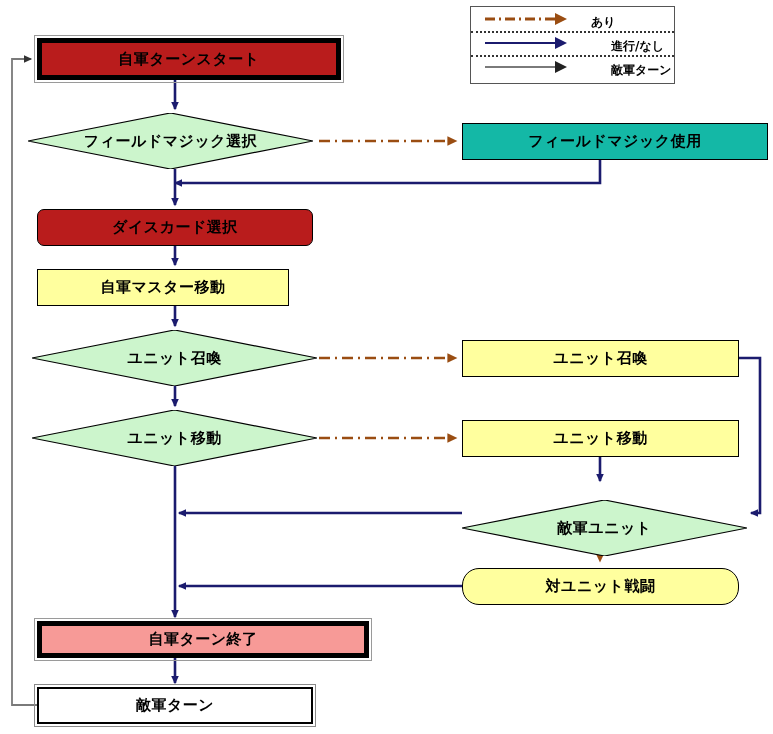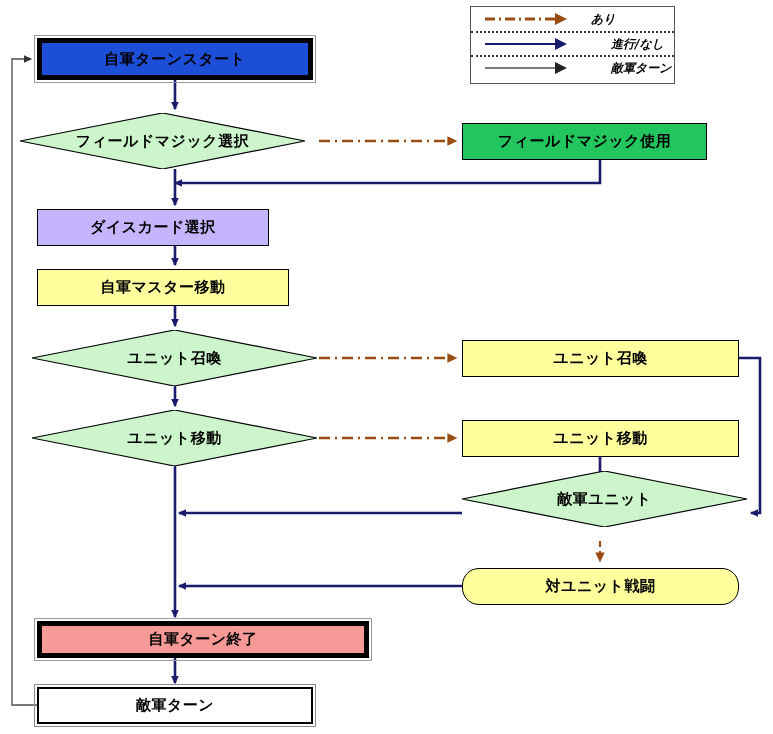--- a/index.html
+++ b/index.html
@@ -21,21 +21,21 @@
          outline-offset:2px;}
 
   
   .dec{background:transparent;border:0;}
   .dec .shape{position:absolute;left:0;top:0;width:100%;height:100%;}
   .dec .lbl{position:relative;z-index:2;}
 
   
   #legend{position:absolute;background:#ffffff;border:1.5px solid #555;
           box-sizing:border-box;}
-  .lrow{display:flex;align-items:center;height:24px;box-sizing:border-box;font-style:italic;}
+  .lrow{display:flex;align-items:flex-end;height:24px;box-sizing:border-box;}
   .lrow+.lrow{border-top:2px dotted #333;gap:20px;}
   .lsample{width:110px;height:24px;position:relative;flex:none;}
   .ltext{font-size:12px;font-weight:bold;color:#000;padding-left:10px;
          white-space:nowrap;}
 </style>
 </head>
 <body>
 
 <div id="stage">
 
@@ -71,33 +71,33 @@
       <path d="M319,141 L456,141"></path>
       <path d="M319,358 L456,358"></path>
       <path d="M319,438 L456,438"></path>
     </g>
     <path d="M600,541 L600,561" fill="none" stroke="#9a4d12" stroke-width="2.2" stroke-dasharray="6 4" marker-end="url(#ahBrown)"></path>
 
     <path d="M37,705 L12,705 L12,59 L31,59" fill="none" stroke="#7a7a7a" stroke-width="1.8" marker-end="url(#ahGray)"></path>
   </svg>
 
   <div id="nodes-layer">
-      <div class="node term" style="left: 37px; top: 38px; width: 276px; height: 42px; background: #1d4ed8;">
+      <div class="node term" style="left: 37px; top: 38px; width: 304px; height: 42px; background: #b91c1c;">
         <span>自軍ターンスタート</span>
       </div>
-      <div class="node dec" style="left: 20px; top: 113px; width: 285px; height: 56px;">
+      <div class="node dec" style="left: 28px; top: 113px; width: 285px; height: 56px;">
         <svg class="shape" viewBox="0 0 285 56" preserveAspectRatio="none">
           <polygon points="142.5,0 285,28 142.5,56 0,28" fill="#ccf5cc" stroke="#000" stroke-width="1.2" vector-effect="non-scaling-stroke"></polygon>
         </svg>
         <span class="lbl">フィールドマジック選択</span>
       </div>
-      <div class="node proc" style="left: 462px; top: 123px; width: 245px; height: 37px; background: #22c55e;">
+      <div class="node proc" style="left: 462px; top: 123px; width: 306px; height: 37px; background: #14b8a6;">
         <span>フィールドマジック使用</span>
       </div>
-      <div class="node proc" style="left: 37px; top: 209px; width: 232px; height: 37px; background: #c4b5fd;">
+      <div class="node proc" style="left: 37px; top: 209px; width: 276px; height: 37px; background: #b91c1c; border-radius: 7px;">
         <span>ダイスカード選択</span>
       </div>
       <div class="node proc" style="left: 37px; top: 269px; width: 252px; height: 37px; background: rgb(255, 255, 158);">
         <span>自軍マスター移動</span>
       </div>
       <div class="node dec" style="left: 32px; top: 330px; width: 285px; height: 56px;">
         <svg class="shape" viewBox="0 0 285 56" preserveAspectRatio="none">
           <polygon points="142.5,0 285,28 142.5,56 0,28" fill="#ccf5cc" stroke="#000" stroke-width="1.2" vector-effect="non-scaling-stroke"></polygon>
         </svg>
         <span class="lbl">ユニット召喚</span>
@@ -107,21 +107,21 @@
       </div>
       <div class="node dec" style="left: 32px; top: 410px; width: 285px; height: 56px;">
         <svg class="shape" viewBox="0 0 285 56" preserveAspectRatio="none">
           <polygon points="142.5,0 285,28 142.5,56 0,28" fill="#ccf5cc" stroke="#000" stroke-width="1.2" vector-effect="non-scaling-stroke"></polygon>
         </svg>
         <span class="lbl">ユニット移動</span>
       </div>
       <div class="node proc" style="left: 462px; top: 420px; width: 277px; height: 37px; background: rgb(255, 255, 158);">
         <span>ユニット移動</span>
       </div>
-      <div class="node dec" style="left: 462px; top: 471px; width: 285px; height: 56px;">
+      <div class="node dec" style="left: 462px; top: 500px; width: 285px; height: 56px;">
         <svg class="shape" viewBox="0 0 285 56" preserveAspectRatio="none">
           <polygon points="142.5,0 285,28 142.5,56 0,28" fill="#ccf5cc" stroke="#000" stroke-width="1.2" vector-effect="non-scaling-stroke"></polygon>
         </svg>
         <span class="lbl">敵軍ユニット</span>
       </div>
       <div class="node proc" style="left: 462px; top: 568px; width: 277px; height: 37px; background: rgb(255, 255, 158); border-radius: 17px;">
         <span>対ユニット戦闘</span>
       </div>
       <div class="node term" style="left: 37px; top: 621px; width: 332px; height: 37px; background: rgb(247, 154, 151);">
         <span>自軍ターン終了</span>

